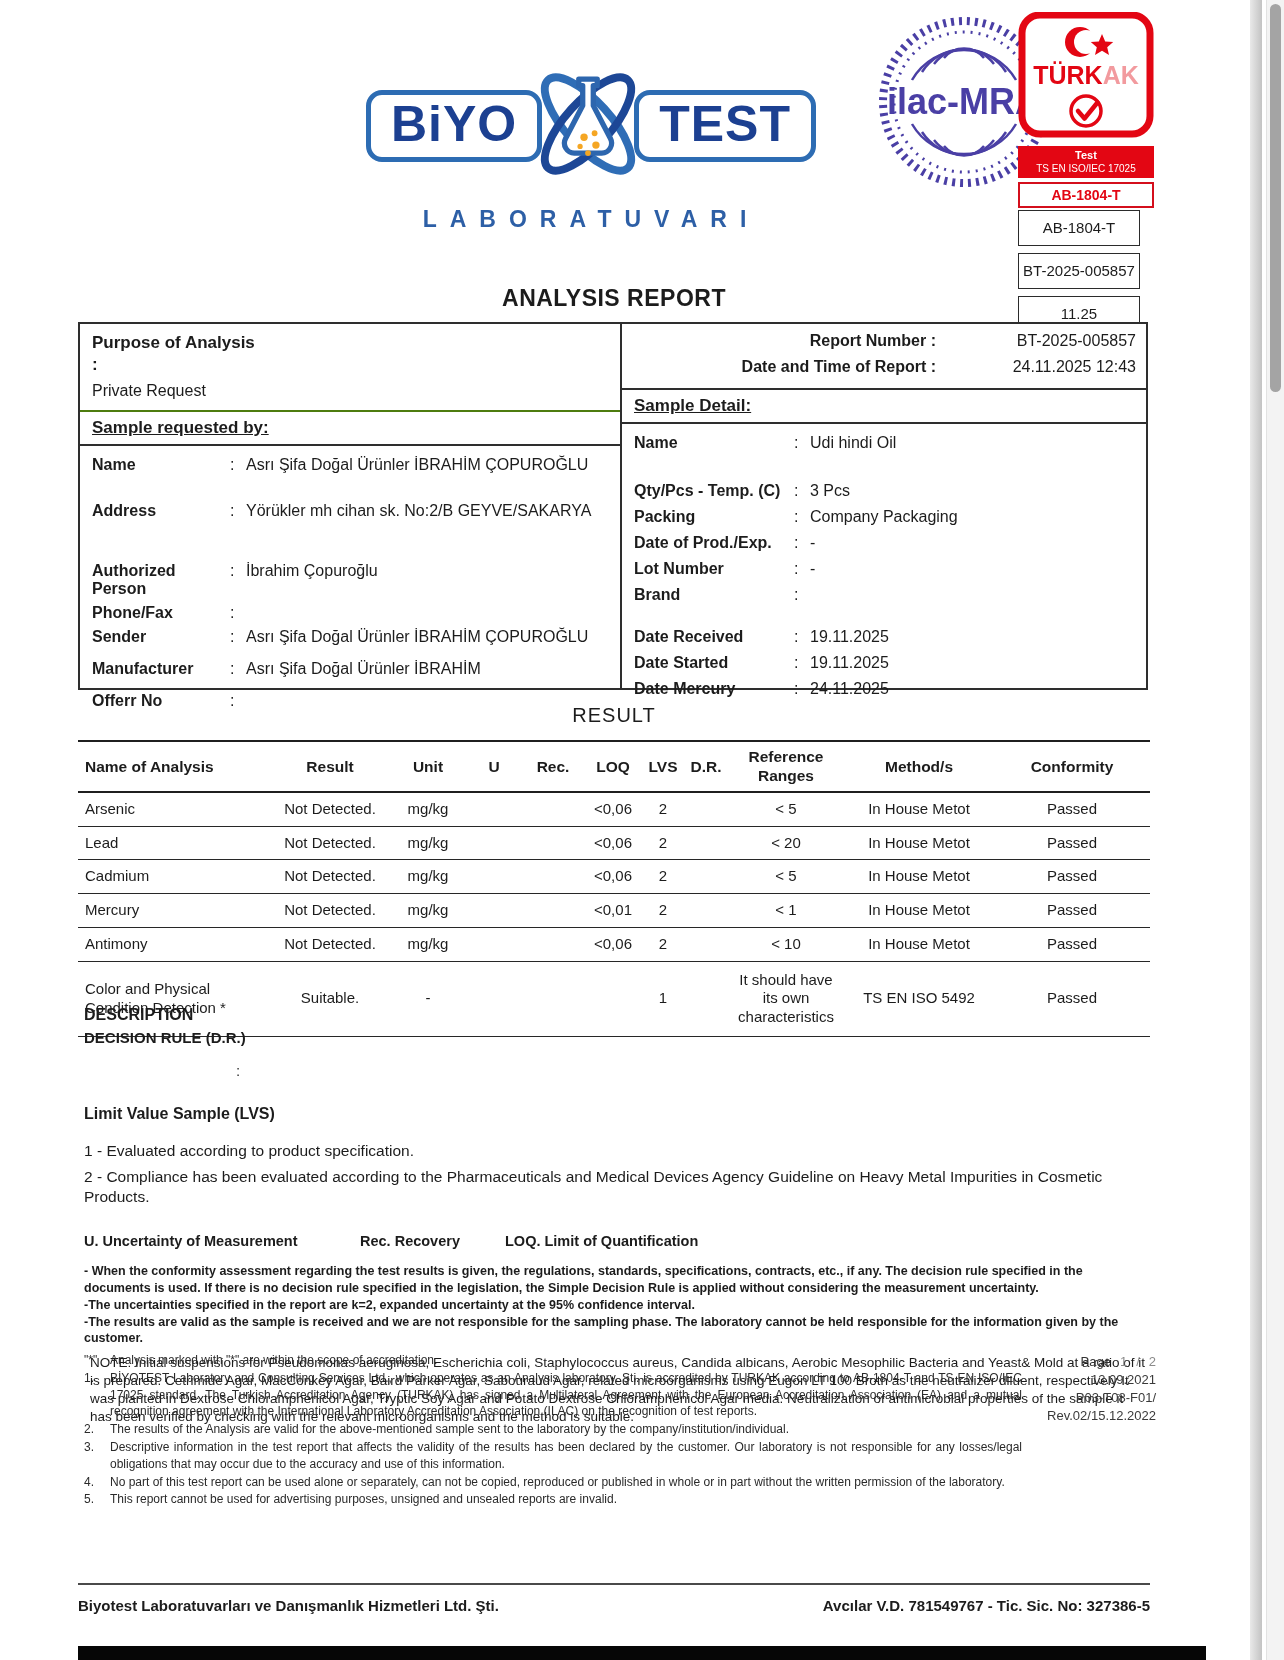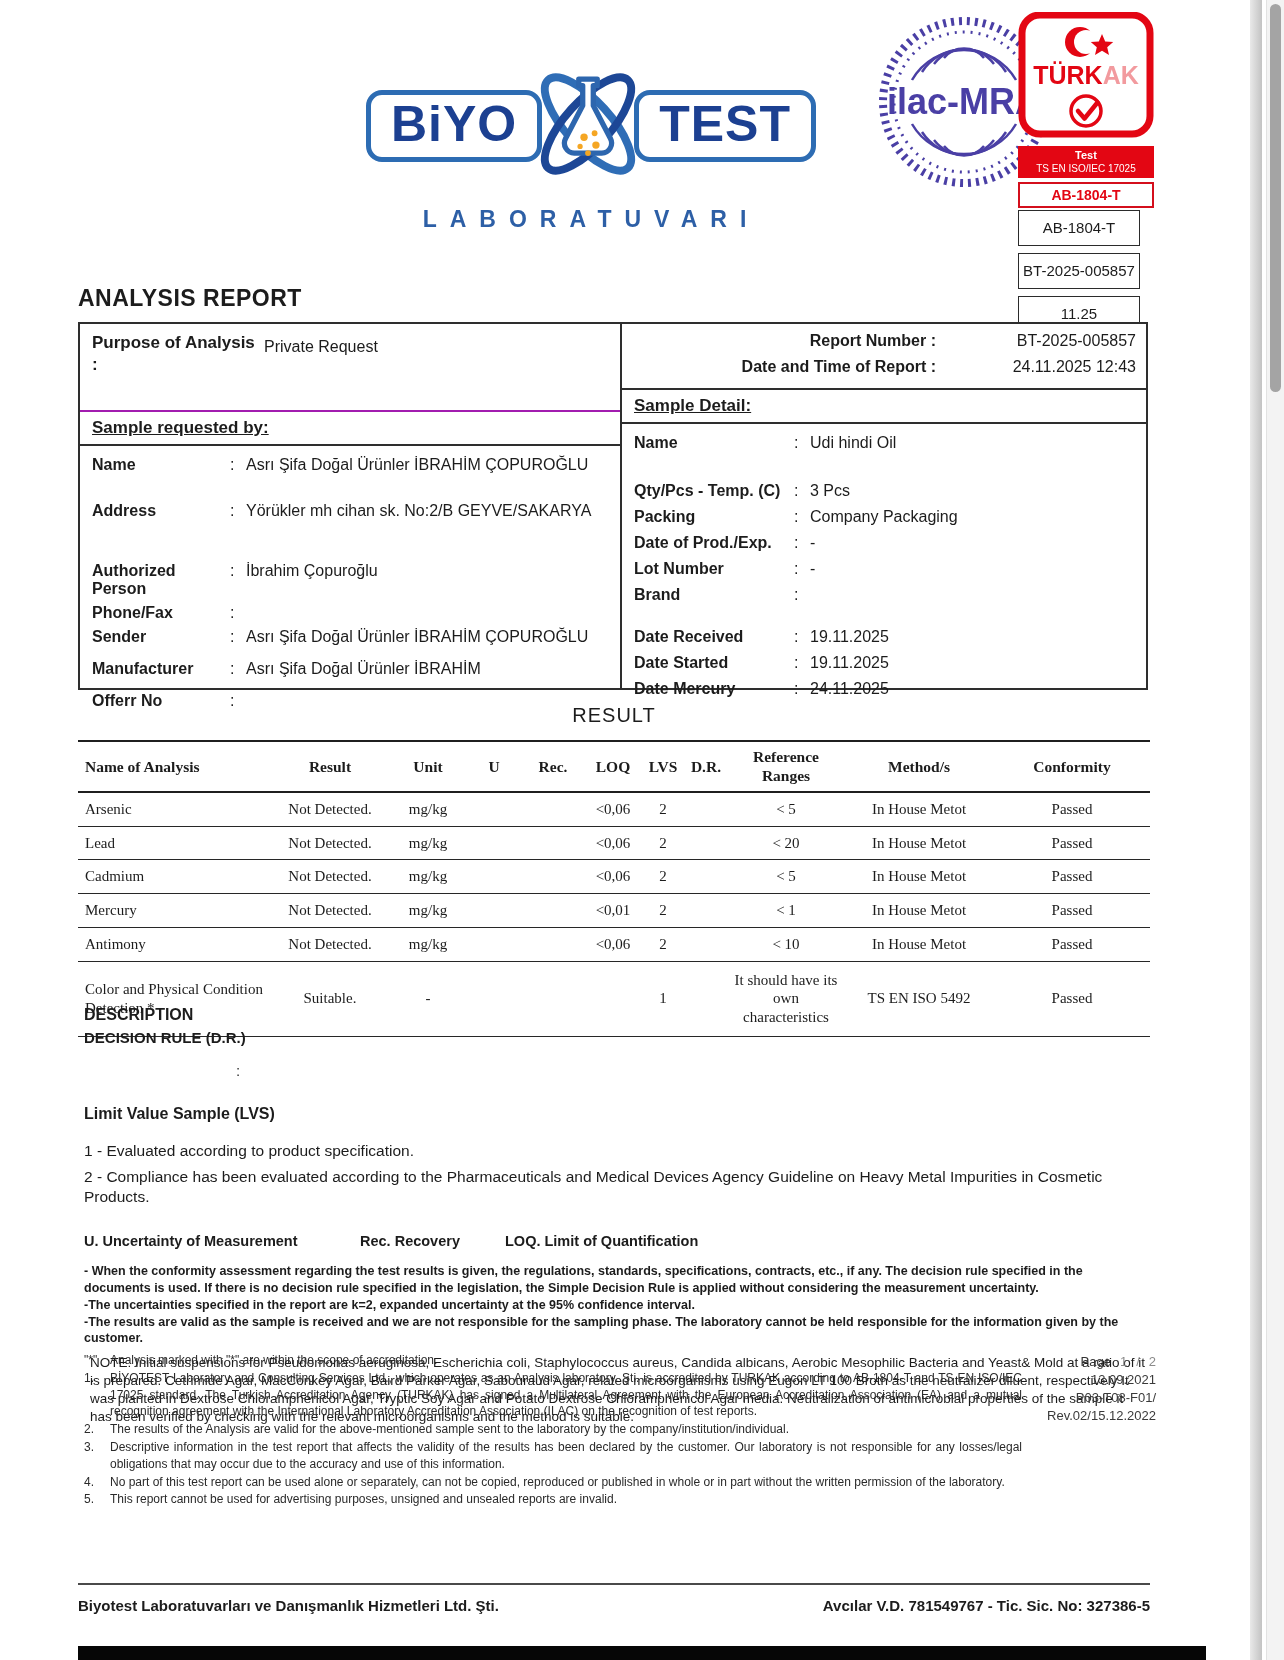--- a/index.html
+++ b/index.html
@@ -29,49 +29,49 @@
   .turkak-redbox .t2{font-size:10px;}
   .turkak-abbox{margin-top:4px;border:2px solid #d40f1c;color:#e30613;font-weight:bold;font-size:14px;
                 height:22px;line-height:22px;background:#fff;}
 
   
   .refboxes{position:absolute;left:1018px;top:210px;width:122px;}
   .refbox{border:1.5px solid #2b2b2b;height:34px;line-height:34px;text-align:center;font-size:15px;
           margin-bottom:7px;background:#fff;}
 
   
-  .page-title{position:absolute;left:78px;top:285px;width:1072px;
+  .page-title{position:absolute;left:78px;top:285px;width:1072px;text-align:center;
               font-size:23px;font-weight:bold;letter-spacing:0.5px;}
 
   
   .info-table{position:absolute;left:78px;top:322px;width:1070px;height:368px;border:2px solid #2e2e2e;
               display:flex;background:#fff;box-sizing:border-box;}
   .info-left{width:540px;box-sizing:border-box;}
   .info-right{flex:1;border-left:2px solid #2e2e2e;box-sizing:border-box;}
-  .purpose-row{height:88px;border-bottom:2px solid #a21caf;display:flex;padding:8px 10px 0 12px;box-sizing:border-box;}
+  .purpose-row{height:88px;border-bottom:2px solid #4d7c0f;display:flex;padding:8px 10px 0 12px;box-sizing:border-box;flex-direction:column;}
   .purpose-label{font-weight:bold;font-size:17px;white-space:pre-line;width:172px;line-height:1.3;}
   .purpose-value{font-size:16px;margin-top:6px;}
   .panel-head{font-weight:bold;font-size:17px;padding:6px 10px 6px 12px;border-bottom:2px solid #2e2e2e;text-decoration:underline;}
   .kv{display:flex;font-size:16px;padding:0 8px 0 12px;}
   .kv .k{width:138px;flex:none;font-weight:bold;}
   .kv .s{width:16px;flex:none;text-align:left;}
   .kv .v{flex:1;}
   .info-right .kv .k{width:160px;}
   .report-meta{border-bottom:2px solid #2e2e2e;padding:8px 10px 4px 8px;}
   .meta-row{display:flex;justify-content:flex-end;font-size:16px;margin-bottom:8px;}
   .meta-label{font-weight:bold;}
   .meta-value{width:200px;text-align:right;}
   .mt10{margin-top:10px;} .mt28{margin-top:28px;} .mt42{margin-top:42px;} .mt6{margin-top:6px;}
   .mt14{margin-top:14px;} .mt30{margin-top:30px;} .mt8{margin-top:8px;} .mt24{margin-top:24px;}
 
   
   .result-title{position:absolute;left:78px;top:704px;width:1072px;text-align:center;font-size:20px;letter-spacing:1px;}
   .result-table{position:absolute;left:78px;top:740px;width:1072px;background:#fff;}
   .rt-row{display:grid;grid-template-columns:192px 120px 76px 56px 62px 58px 42px 44px 116px 150px 1fr;
-          border-bottom:1.8px solid #272727;font-family:Liberation Serif, serif;}
+          border-bottom:1.8px solid #272727;}
   .rt-head{border-top:2.5px solid #1f1f1f;border-bottom:2.5px solid #1f1f1f;}
   .rt-cell{display:flex;align-items:center;justify-content:center;text-align:center;
            font-size:15px;padding:7px 2px;line-height:1.25;}
   .rt-head .rt-cell{font-weight:bold;font-size:15.5px;padding:5px 2px;}
   .rt-cell.cname{justify-content:flex-start;text-align:left;padding-left:7px;}
   .rt-row.tall .rt-cell{padding-top:9px;padding-bottom:9px;}
 
   
   .desc{position:absolute;left:84px;top:1006px;width:1064px;}
   .desc-h1{font-size:16px;font-weight:bold;}

